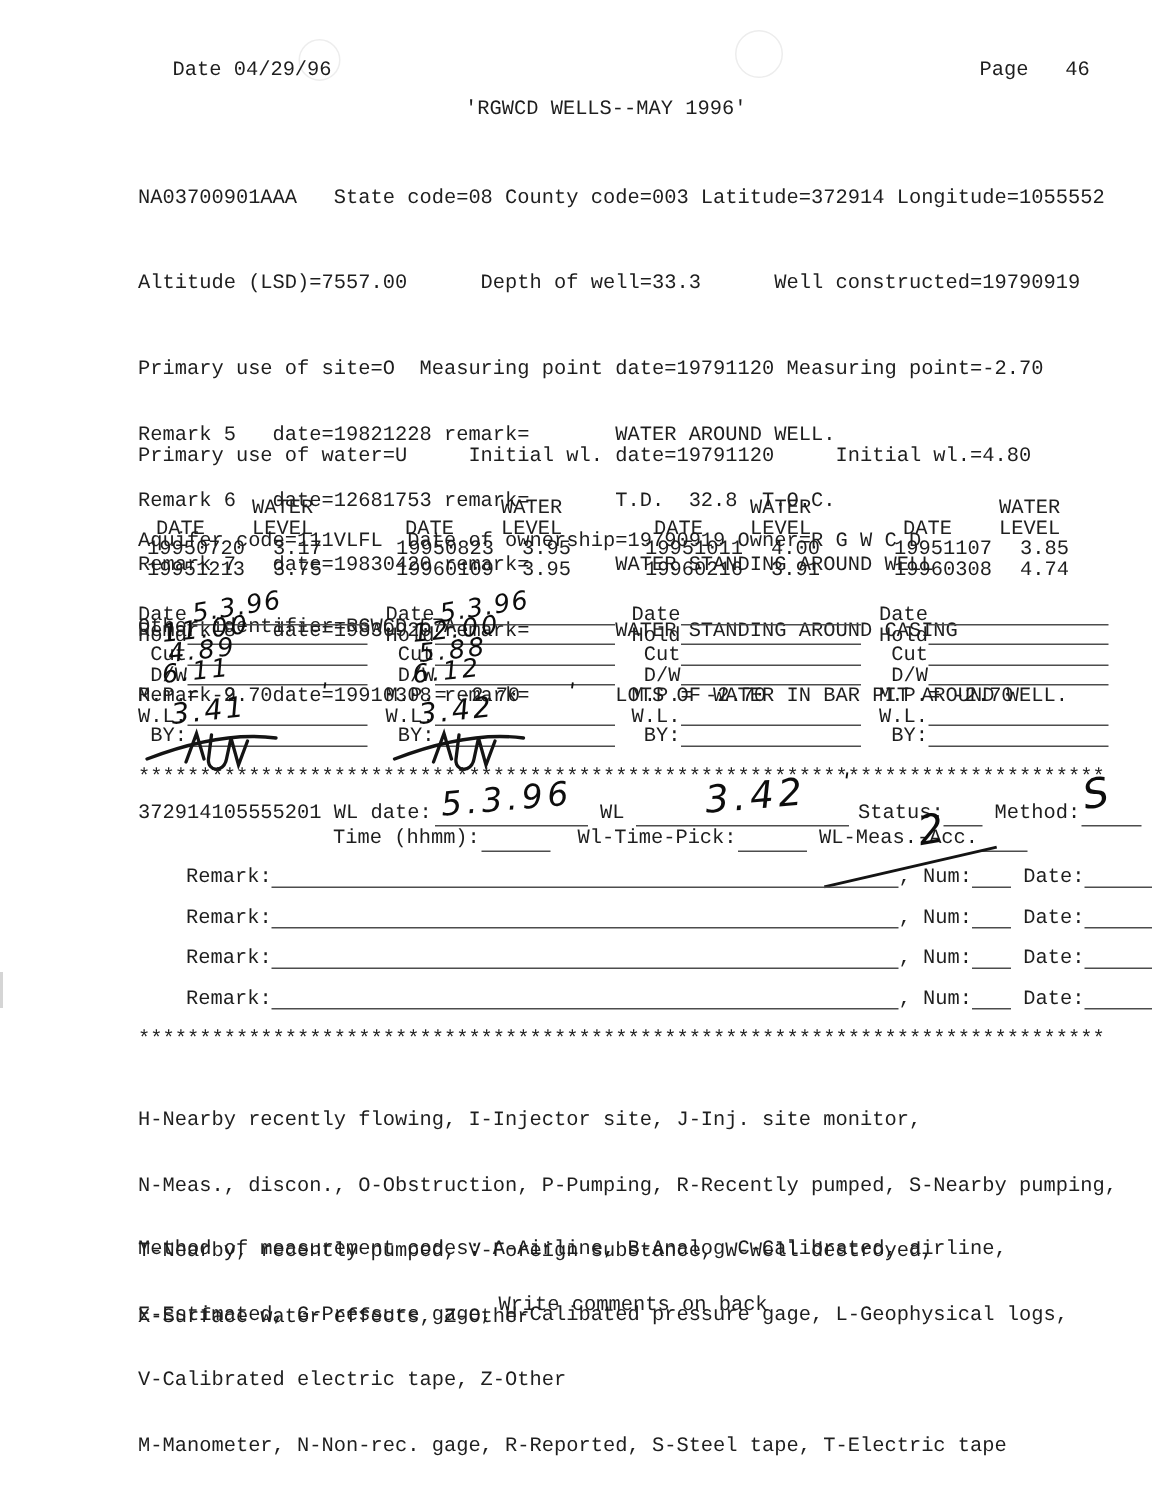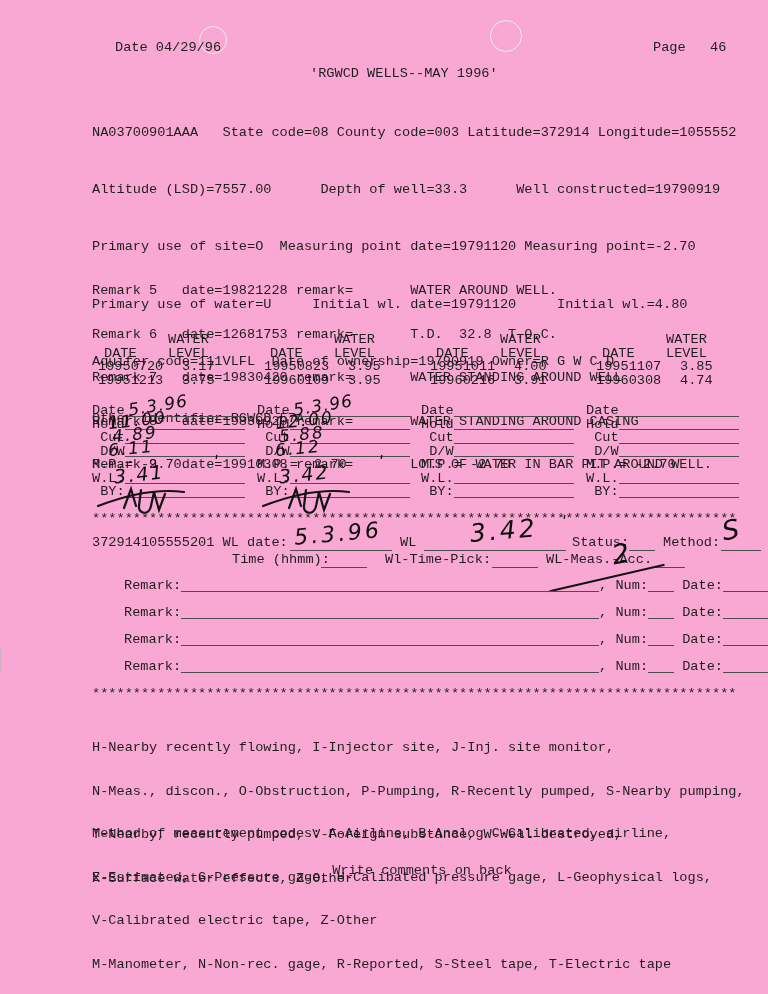--- a/index.html
+++ b/index.html
@@ -1,17 +1,17 @@
 <!DOCTYPE html>
 <html><head>
 <meta charset="utf-8">
 <style>
   html,body{margin:0;padding:0;background:#e8e8e8;}
   .page{
-    position:relative;width:768px;height:994px;margin:0 auto;background:#f9a8d4;
+    position:relative;width:768px;height:994px;margin:0 auto;background:#ffffff;
     font-family:"Liberation Mono","DejaVu Sans Mono",monospace;
     font-size:13.6px;color:#1e1e1e;overflow:hidden;
   }
   .t{position:absolute;white-space:pre;}
   .blk{position:absolute;white-space:pre;}
   .blk .ln{height:27.2px;line-height:27.2px;}
   .blk.tight .ln{height:13.6px;line-height:13.6px;}
   .sep{position:absolute;left:92px;white-space:pre;letter-spacing:0;}
   
   .wtable{position:absolute;left:96px;top:333px;display:grid;
@@ -266,21 +266,21 @@
   <div class="u" style="left:424px;top:548px;width:142px;"></div>
   <span class="t" style="left:572px;top:535px;">Status:</span>
   <div class="u" style="left:629px;top:548px;width:26px;"></div>
   <span class="t" style="left:663px;top:535px;">Method:</span>
   <div class="u" style="left:721px;top:548px;width:40px;"></div>
   <span class="hw big" style="left:294px;top:521px;">5.3.96</span>
   <span class="hw big" style="left:470px;top:516px;font-size:25px;">3.42</span>
   <span class="hw tick" style="left:562px;top:512px;">'</span>
   <span class="hw huge" style="left:722px;top:514px;">S</span>
 
-  <span class="t" style="left:232px;top:552px;">Time (hhmm):</span>
+  <span class="t" style="left:222px;top:552px;">Time (hhmm):</span>
   <div class="u" style="left:321px;top:565px;width:46px;"></div>
   <span class="t" style="left:385px;top:552px;">Wl-Time-Pick:</span>
   <div class="u" style="left:492px;top:565px;width:46px;"></div>
   <span class="t" style="left:546px;top:552px;">WL-Meas.-Acc.</span>
   <div class="u" style="left:653px;top:565px;width:32px;"></div>
   <span class="hw huge" style="left:612px;top:538px;">2</span>
   <div class="swash" style="left:548px;top:577px;"></div>
 
   <div class="remrow" style="top:579px;">
     <span>Remark:</span>

